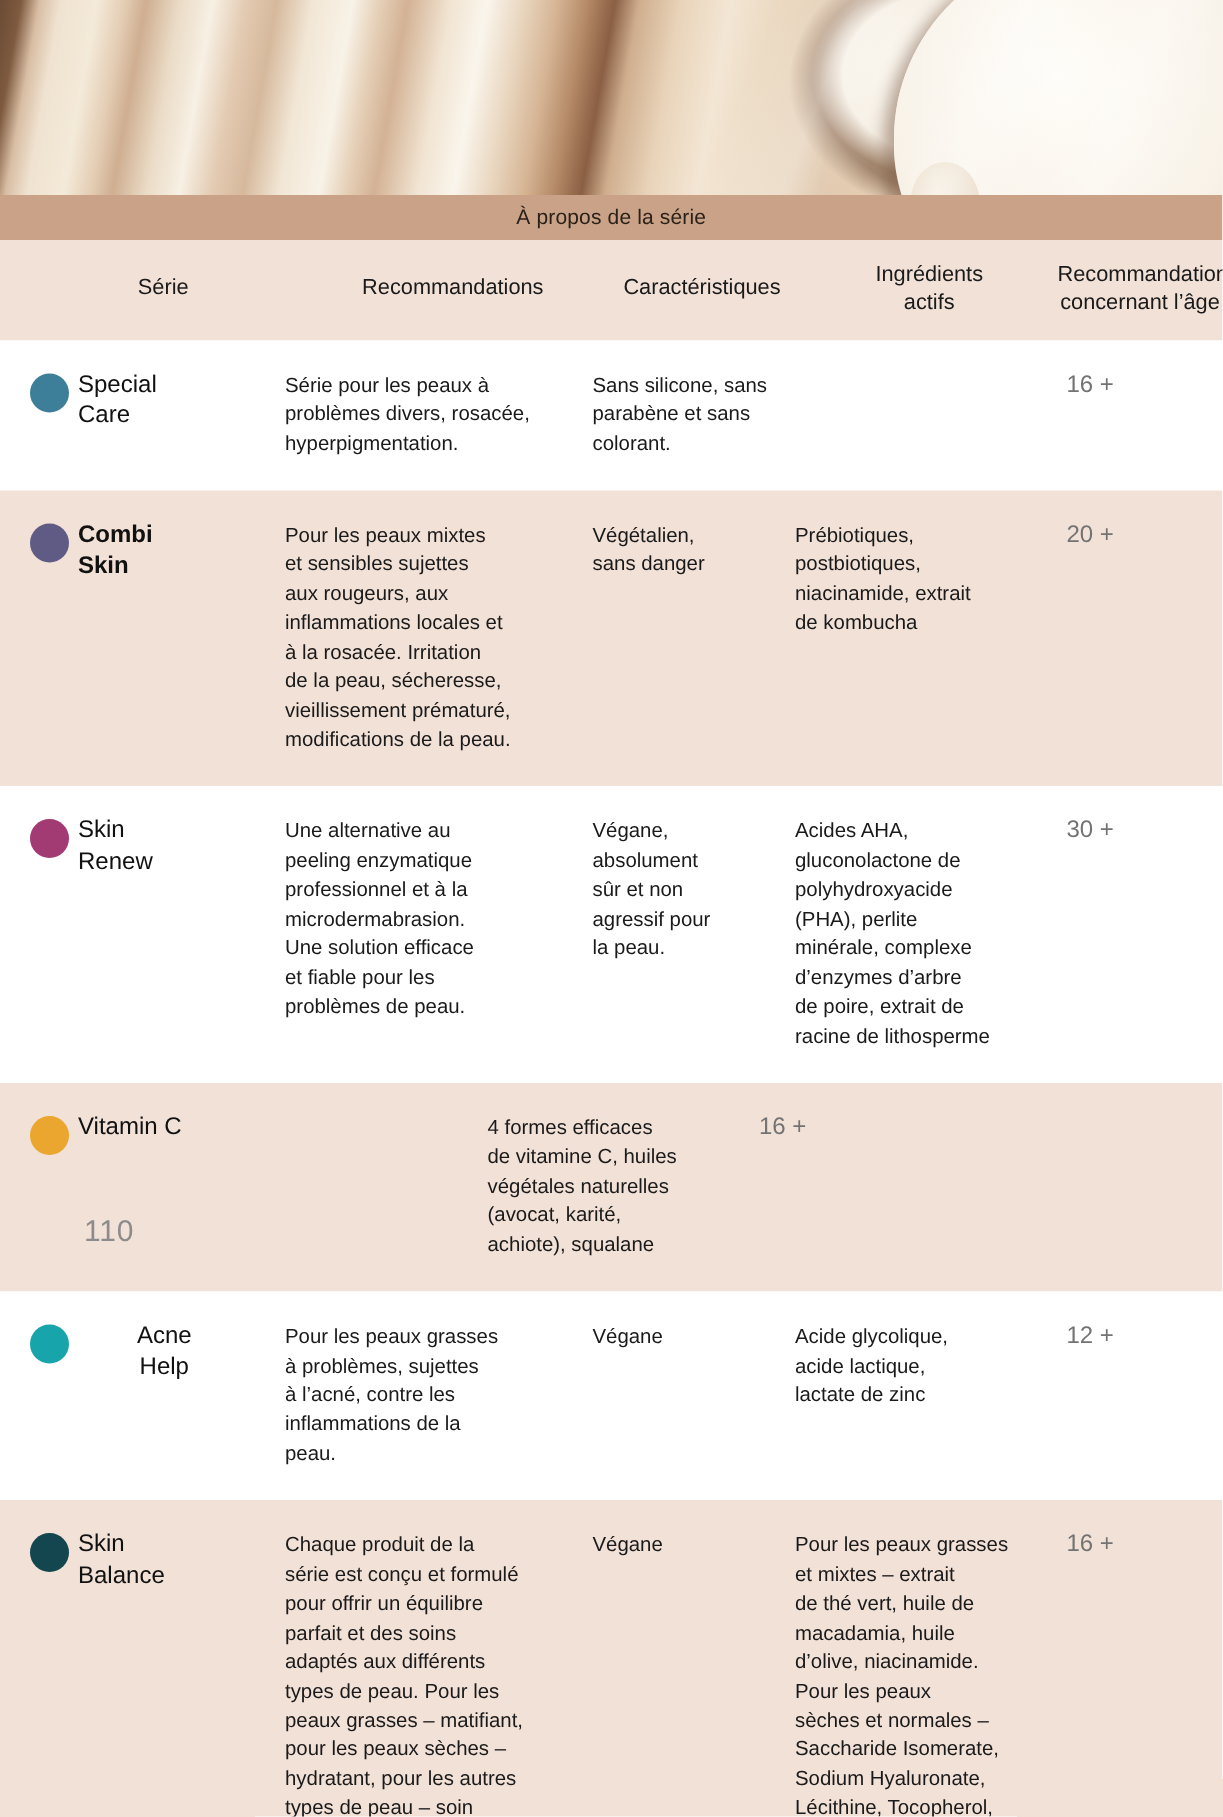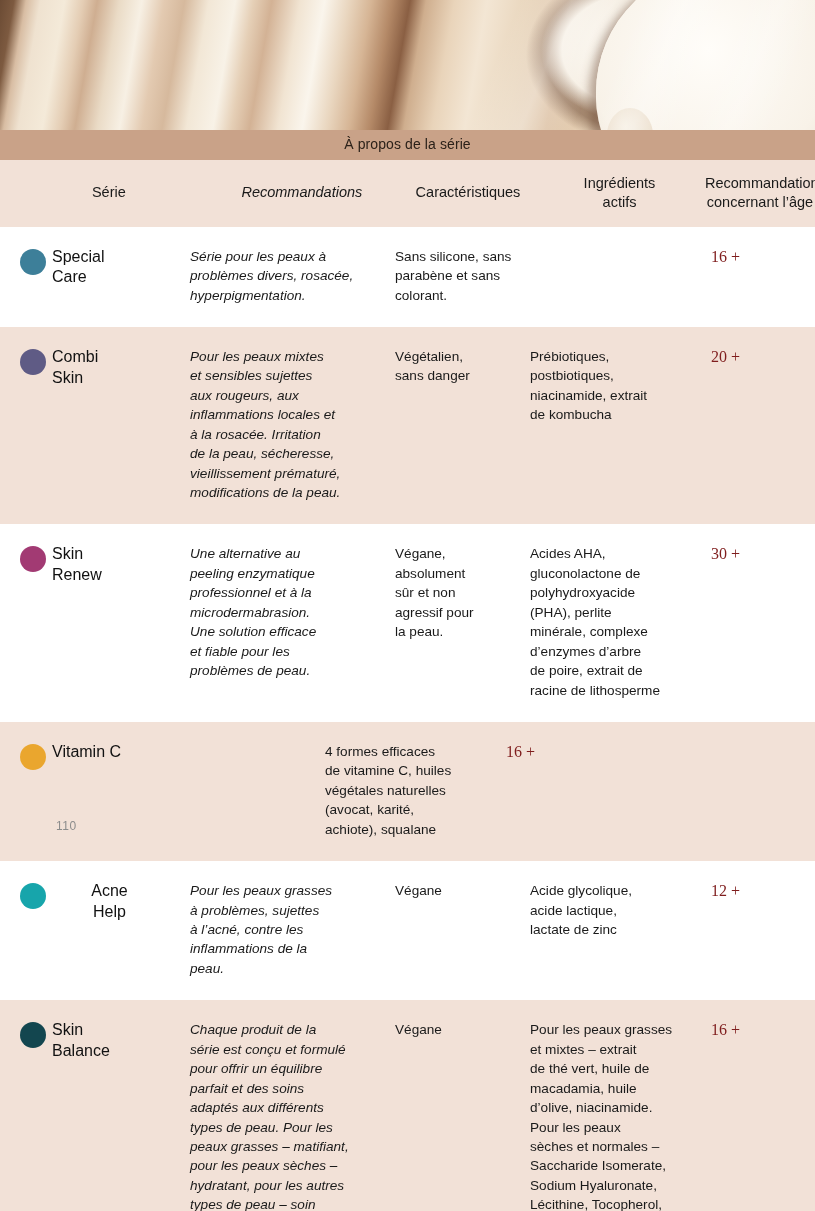--- a/index.html
+++ b/index.html
@@ -105,21 +105,21 @@
   }
   .row.band-light { background: #ffffff; }
   .row.band-tint  { background: #f2e1d7; }
 
   .row.data {
     padding: 20px 0 22px 0;
   }
 
   
   .c-serie   { width: 190px; box-sizing: border-box; padding-left: 52px; position: relative; }
-  .c-reco    { width: 205px; box-sizing: border-box; padding-right: 14px; font-style: italic; }
+  .c-reco    { width: 205px; box-sizing: border-box; padding-right: 14px; }
   .c-carac   { width: 135px; box-sizing: border-box; padding-right: 12px; }
   .c-ingr    { width: 175px; box-sizing: border-box; padding-right: 10px; }
   .c-age     { width: 110px; box-sizing: border-box; }
 
   .row.head .c-serie,
   .row.head .c-reco,
   .row.head .c-carac,
   .row.head .c-ingr,
   .row.head .c-age {
     text-align: center;
@@ -148,30 +148,29 @@
 
   .cell-text {
     font-size: 13.6px;
     line-height: 1.43;
     color: #1a1a1a;
     white-space: pre-line;
   }
   .age-text {
     font-size: 16px;
     line-height: 1.2;
-    color: #7f1d1d;
+    color: #737373;
     padding-left: 6px;
-    font-family: Liberation Serif, serif;
   }
 
   .page-number {
     position: absolute;
     left: 56px;
     bottom: 37px;
-    font-size: 12px;
+    font-size: 20px;
     color: #8c8c8c;
     letter-spacing: .5px;
   }
 </style>
 </head>
 <body>
 
 <div class="page">
 
   <div class="hero">
@@ -206,21 +205,21 @@
 hyperpigmentation.</div>
           <div class="c-carac cell-text">Sans silicone, sans
 parabène et sans
 colorant.</div>
           <div class="c-ingr cell-text"></div>
           <div class="c-age age-text">16 +</div>
         </div>
         <div class="row data band-tint">
           <div class="c-serie">
             <span class="dot" style="background: rgb(95, 91, 133);"></span>
-            <div class="serie-name" style="white-space: pre-line;">Combi
+            <div class="serie-name" style="white-space: pre-line; font-weight: bold;">Combi
 Skin</div>
           </div>
           <div class="c-reco cell-text">Pour les peaux mixtes
 et sensibles sujettes
 aux rougeurs, aux
 inflammations locales et
 à la rosacée. Irritation
 de la peau, sécheresse,
 vieillissement prématuré,
 modifications de la peau.</div>

